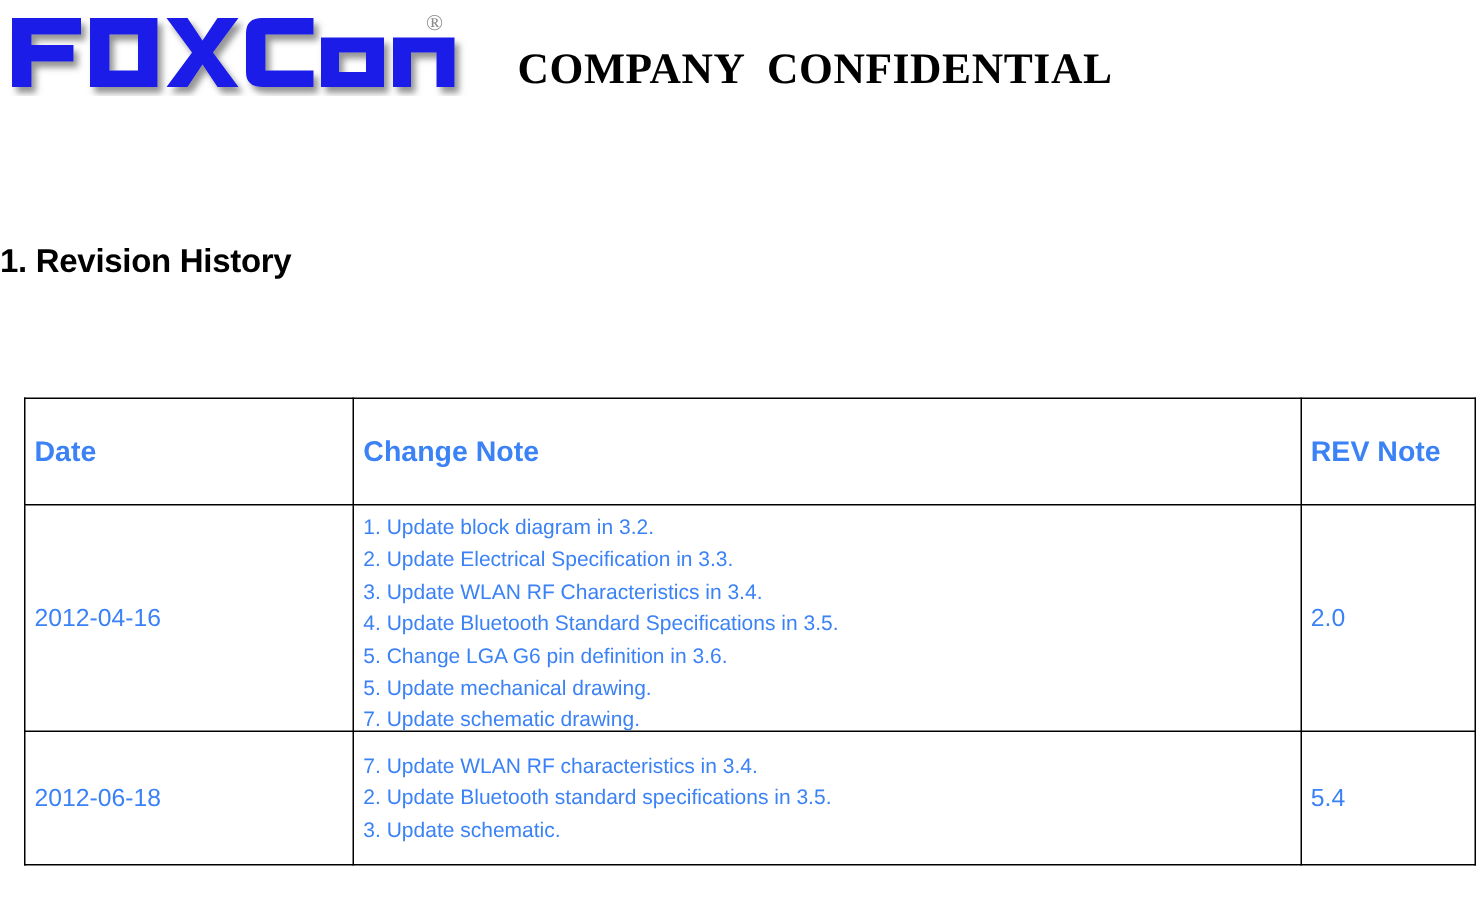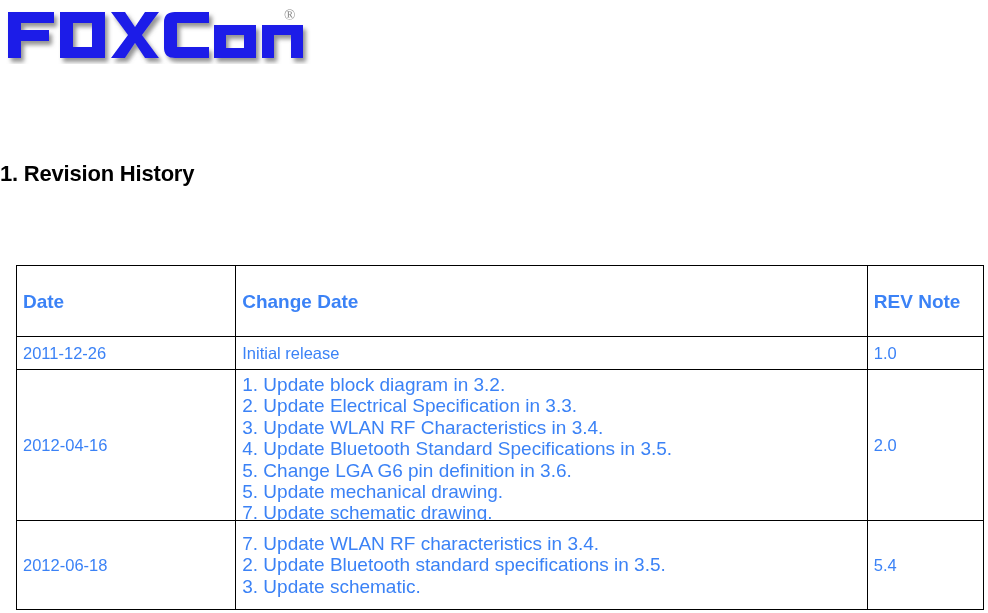--- a/index.html
+++ b/index.html
@@ -91,21 +91,21 @@
   .row-3 td { height: 88px; vertical-align: middle; }
 
   .note-list {
     margin: 0;
     padding: 0;
     list-style: none;
   }
   .note-list li {
     margin: 0;
     padding: 0;
-    font-size: 19px;
+    font-size: 14px;
     line-height: 21.4px;
     white-space: nowrap;
   }
   
   .clip-cell {
     position: relative;
     padding: 0 !important;
     overflow: hidden;
     height: 150px;
   }
@@ -145,44 +145,40 @@
         <path d="M262 19 h0 z"></path>
       </g>
 
       <g filter="url(#sh)" fill="#1A1AE8">
         <path d="M301 19 h0 z"></path>
       </g>
       <text x="280" y="14" font-family="'Liberation Serif', serif" font-size="15" fill="#8a8a8a">®</text>
     </svg>
   </div>
 
+  <div class="confidential">COMPANY  CONFIDENTIAL</div>
 </div>
 
 <div class="section-title">1. Revision History</div>
 
 <table class="rev-table">
   <colgroup>
     <col class="col-date">
     <col class="col-change">
     <col class="col-rev">
   </colgroup>
   <thead>
     <tr>
       <th>Date</th>
-      <th>Change Date</th>
+      <th>Change Note</th>
       <th>REV Note</th>
     </tr>
   </thead>
   <tbody>
 
-    <tr class="row-1">
-      <td>2011-12-26</td>
-      <td>Initial release</td>
-      <td>1.0</td>
-    </tr>
 
     <tr class="row-2">
       <td>2012-04-16</td>
       <td class="clip-cell">
         <div class="clip-inner">
           <ul class="note-list">
             <li>1. Update block diagram in 3.2.</li>
             <li>2. Update Electrical Specification in 3.3.</li>
             <li>3. Update WLAN RF Characteristics in 3.4.</li>
             <li>4. Update Bluetooth Standard Specifications in 3.5.</li>

